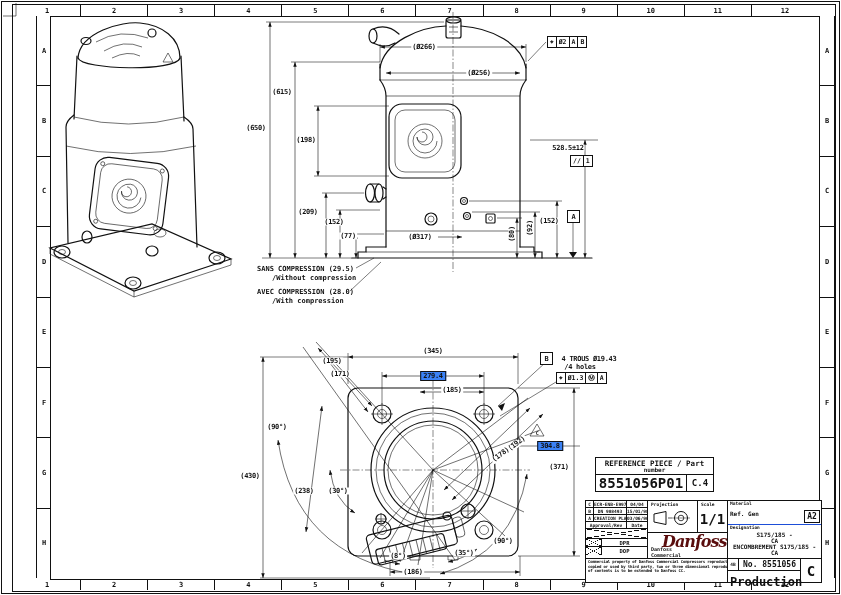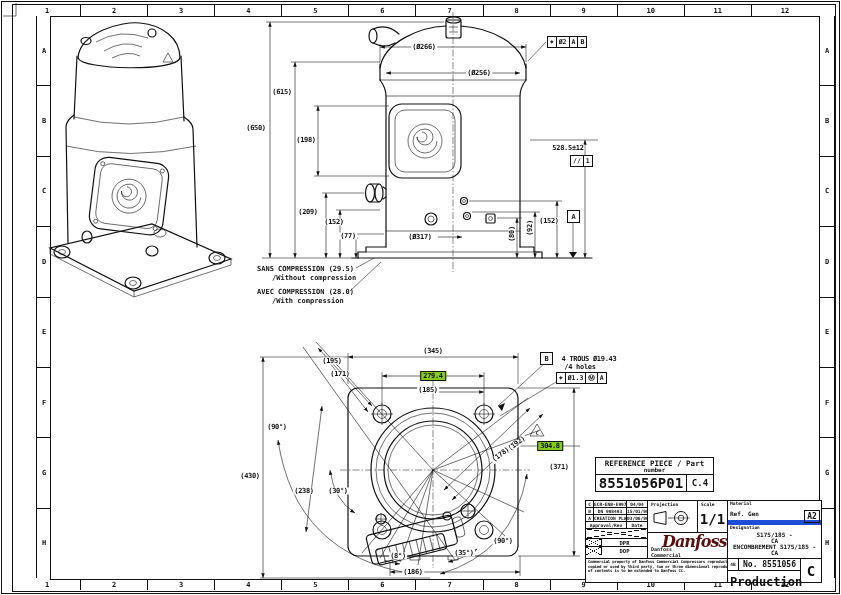--- a/index.html
+++ b/index.html
@@ -15,21 +15,21 @@
   .strip-h span:last-child{border-right:none;}
   .strip-v{flex-direction:column;}
   .strip-v span{border-bottom:1px solid #111;}
   .strip-v span:last-child{border-bottom:none;}
   
   .lbl{position:absolute;font-size:7px;font-weight:bold;letter-spacing:-0.3px;
        white-space:nowrap;transform:translate(-50%,-50%);line-height:1;}
   .bg{background:#fff;padding:0 1px;}
   .rot90{transform:translate(-50%,-50%) rotate(-90deg);}
   .rot35{transform:translate(-50%,-50%) rotate(-37deg);}
-  .boxed{border:1px solid #111;padding:0.5px 2px;background:#84cc16;}
+  .boxed{border:1px solid #111;padding:0.5px 2px;background:#3b82f6;}
   .note{position:absolute;font-size:7px;font-weight:bold;white-space:nowrap;line-height:1;}
   
   .fcf{position:absolute;display:inline-flex;background:#fff;border:1px solid #111;height:10px;}
   .fcf span{display:flex;align-items:center;justify-content:center;font-size:6.5px;
             font-weight:bold;padding:0 2px;border-right:1px solid #111;white-space:nowrap;}
   .fcf span:last-child{border-right:none;}
   .datum{position:absolute;width:11px;height:11px;border:1.5px solid #111;background:#fff;
          display:flex;align-items:center;justify-content:center;font-size:7px;font-weight:bold;}
   
   #refbox{position:absolute;left:595px;top:457px;width:117px;height:33px;border:1.5px solid #111;
@@ -323,21 +323,21 @@
       <span>1</span>
   </div>
 
   <span class="note" style="left:257px;top:266px;">SANS COMPRESSION (29.5)</span>
   <span class="note" style="left:272px;top:275px;">/Without compression</span>
   <span class="note" style="left:257px;top:289px;">AVEC COMPRESSION (28.0)</span>
   <span class="note" style="left:272px;top:298px;">/With compression</span>
 
   <span class="lbl bg" style="left:433px;top:351px;">(345)</span>
   <span class="lbl boxed" style="left:433px;top:376px;">279.4</span>
-  <span class="lbl bg" style="left:428px;top:390px;">(185)</span>
+  <span class="lbl bg" style="left:452px;top:390px;">(185)</span>
   <span class="lbl bg" style="left:332px;top:361px;">(195)</span>
   <span class="lbl bg" style="left:340px;top:374px;">(171)</span>
   <div class="datum" style="left:540px;top:352px;">
       <span>B</span>
     </div>
   <span class="lbl" style="left:589px;top:359px;">4 TROUS Ø19.43</span>
   <span class="lbl" style="left:580px;top:367px;">/4 holes</span>
   <div class="fcf" style="left:556px;top:372px;">
     <span>⌖</span>
       <span>Ø1.3</span>
@@ -425,21 +425,21 @@
     </div>
 
     <div class="tb-abs" style="left:62px;top:32px;width:80px;height:25px;border-right:1px solid #111;">
       <div class="logo-script" style="position:absolute;left:14px;top:-1px;">Danfoss</div>
       <div style="position:absolute;left:3px;bottom:0;font-size:5px;font-weight:bold;line-height:5.5px;">
         <div>Danfoss</div>
         <div>Commercial</div>
       </div>
     </div>
 
-    <div class="tb-abs" style="left:142px;top:0;width:93px;height:24px;border-bottom:5px solid #1d4ed8;">
+    <div class="tb-abs" style="left:142px;top:0;width:93px;height:24px;border-bottom:1px solid #1d4ed8;">
       <div class="tinylabel" style="padding:1px 0 0 2px;">Material</div>
       <div style="font-size:6px;font-weight:bold;padding:3px 0 0 2px;">Ref. Gen</div>
       <div style="position:absolute;right:1px;top:9px;width:16px;height:13px;border:1px solid #111;display:flex;align-items:center;justify-content:center;font-size:8px;font-weight:bold;">A2</div>
     </div>
     <div class="tb-abs" style="left:142px;top:24px;width:93px;height:33px;">
       <div class="tinylabel" style="padding:1px 0 0 2px;">Designation</div>
       <div style="text-align:center;font-size:6px;font-weight:bold;line-height:6.2px;margin-top:1px;">
         <div>S175/185 -</div>
         <div>CA</div>
         <div>ENCOMBREMENT S175/185 -</div>

